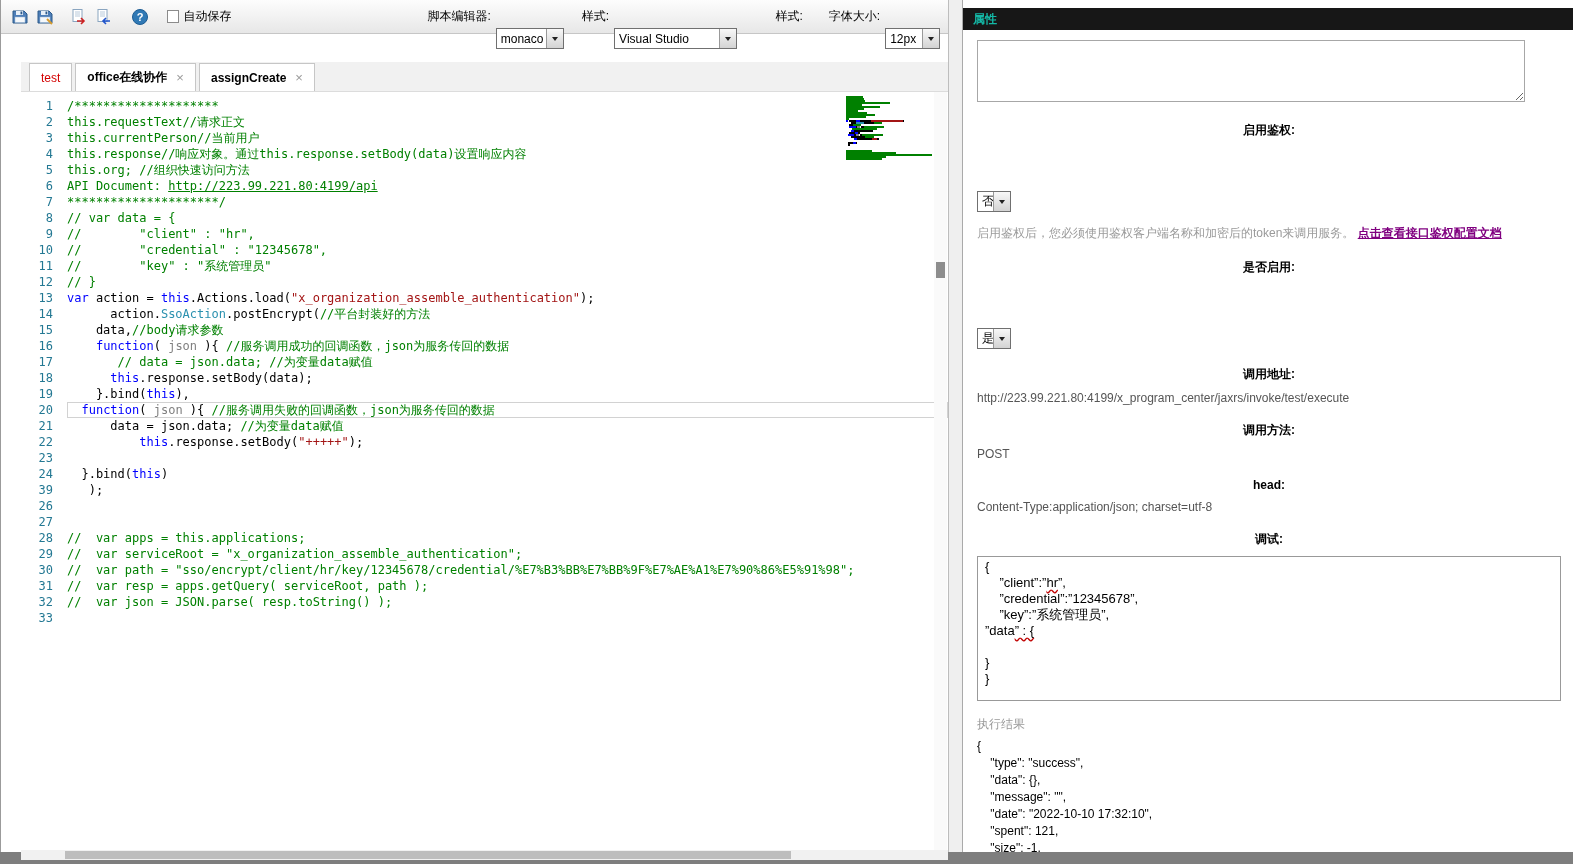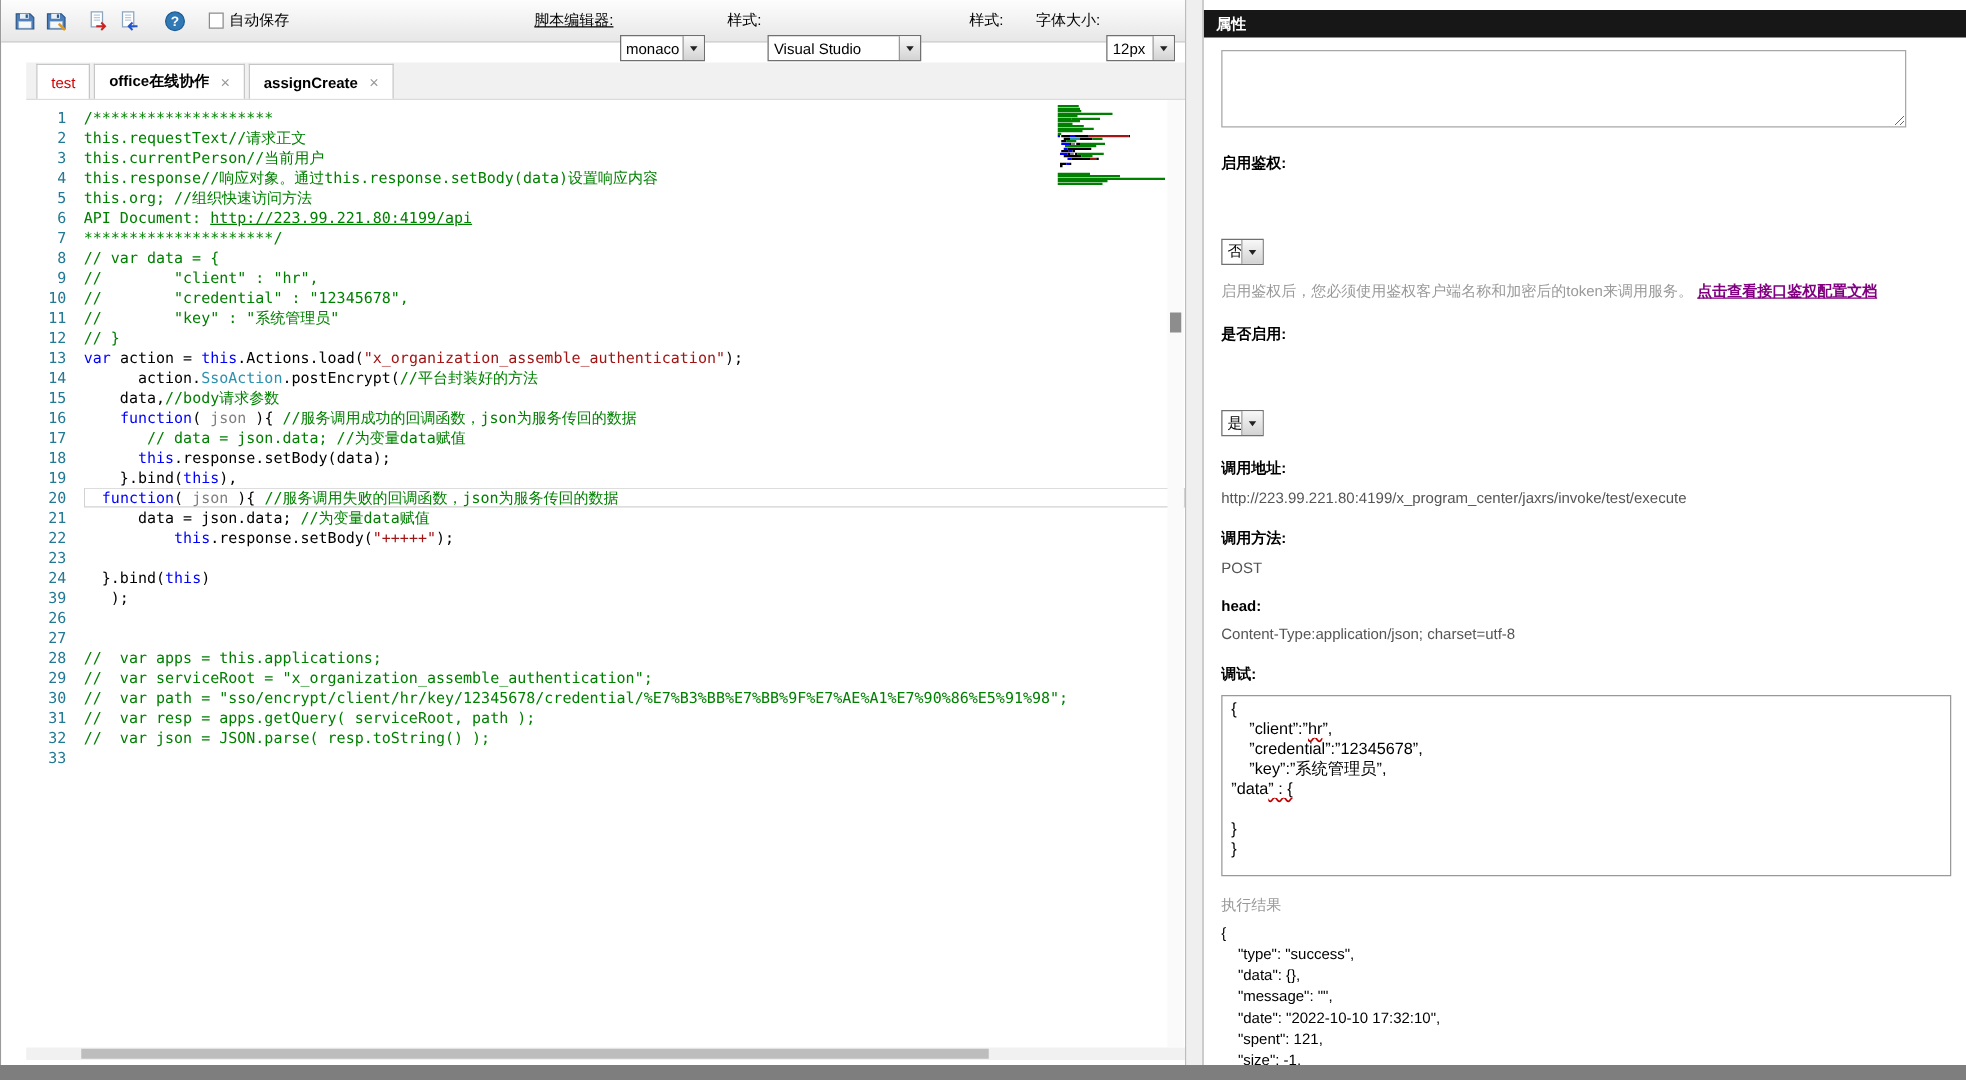--- a/index.html
+++ b/index.html
@@ -7,34 +7,34 @@
               background:#fff; font-family:"Liberation Sans",sans-serif; font-size:12px; color:#000; }
   .app { display:flex; height:852px; border-left:1px solid #9b9b9b; }
 
   
   .left-pane { width:948px; min-width:948px; background:#fff; border-right:1px solid #bdbdbd; position:relative; }
   .toolbar { height:34px; background:linear-gradient(#fdfdfd,#e7e7e7); border-bottom:1px solid #c6c6c6;
              display:flex; align-items:center; padding:0 8px; }
   .ticon { display:inline-flex; width:22px; height:20px; align-items:center; justify-content:center; margin-right:4px; }
   .cb { width:13px; height:13px; border:1px solid #8b8b8b; background:#fff; display:inline-block; margin:0 4px 0 12px; }
   .tlabel { white-space:nowrap; }
-  .ml200 { margin-left:196px;text-decoration:underline; }
+  .ml200 { margin-left:196px; }
   .ml18 { margin-left:18px; }
   .ml38 { margin-left:38px; }
   .ml26 { margin-left:26px; }
   .gap4 { margin-left:5px; }
   .ui-select { display:inline-flex; align-items:center; height:21px; background:#fff;
                border:1px solid #707070;margin-top:44px; }
   .sel-text { flex:1; padding:0 4px; white-space:nowrap; overflow:hidden; }
   .sel-btn { width:17px; align-self:stretch; background:linear-gradient(#f8f8f8,#d3d3d3);
              border-left:1px solid #999; display:flex; align-items:center; justify-content:center; }
   .sel-tri { width:0; height:0; border-left:3.5px solid transparent; border-right:3.5px solid transparent; border-top:4px solid #222; }
   .w68{width:68px} .w126{width:126px} .w56{width:56px} .w34{width:34px}
 
-  .tabbar { margin-top:16px; margin-left:20px; height:30px; background:#f1f1f1;
+  .tabbar { margin-top:28px; margin-left:20px; height:30px; background:#f1f1f1;
             display:flex; align-items:flex-end; padding-left:8px; border-bottom:1px solid #dcdcdc; }
   .tab { height:28px; background:#fff; border:1px solid #c6c6c6; border-bottom:none;
          display:flex; align-items:center; padding:0 11px; margin-right:3px; font-weight:bold; cursor:default; }
   .tab-red { color:#d40000; font-weight:normal; }
   .tab-close { color:#9a9a9a; font-weight:normal; margin-left:9px; font-size:13px; }
 
   .editor { position:relative; margin-left:20px; height:758px; overflow:hidden; display:flex; background:#fff; }
   .gutter { width:46px; padding-top:6px; text-align:right; color:#237893;
             font:12px/16px "DejaVu Sans Mono",monospace; }
   .ln { height:16px; padding-right:14px; }
@@ -53,25 +53,25 @@
   .vscroll { position:absolute; left:913px; top:0; width:13px; height:100%; background:#fafafa; }
   .vthumb { position:absolute; top:170px; left:2px; width:9px; height:16px; background:#8d8d8d; }
   .hscroll { margin-left:20px; height:10px; background:#f1f1f1; position:relative; }
   .hthumb { position:absolute; left:44px; top:1px; width:726px; height:8px; background:#bdbdbd; }
 
   
   .splitter { width:14px; background:#efefef; border-right:1px solid #aaa; }
 
   
   .right-pane { flex:1; background:#fff; padding-top:8px; overflow:hidden; }
-  .prop-header { background:#171717; color:#ffffff; height:22px; line-height:22px; padding-left:10px; font-weight:bold; }
+  .prop-header { background:#171717; color:#14b8a6; height:22px; line-height:22px; padding-left:10px; font-weight:bold; }
   .prop-body { padding:10px 12px 0 14px; }
   .note-area { width:548px; height:62px; border:1px solid #a7a7a7; resize:both;
                font-family:"Liberation Sans",sans-serif; font-size:12px; }
-  .prop-label { font-weight:bold; margin:17px 0 8px; }
+  .prop-label { font-weight:bold; margin:17px 0 8px;text-align:center; }
   .prop-value { color:#555; margin:2px 0 0; }
   .hint { color:#9a9a9a; margin-top:13px; }
   .hint-link { color:#800080; font-weight:bold; text-decoration:underline; cursor:pointer; }
   .section-label { color:#999; margin:15px 0 5px; }
   .request-box { width:584px; height:145px; border:1px solid #999; padding:2px 7px;
                  white-space:pre; overflow:hidden; font-size:13px; line-height:16px; }
   .req-line { height:16px; }
   .result { margin-top:4px; white-space:pre; line-height:17px; }
 
   .bottom-strip { height:12px; width:100%; background:#7e7e7e; }

